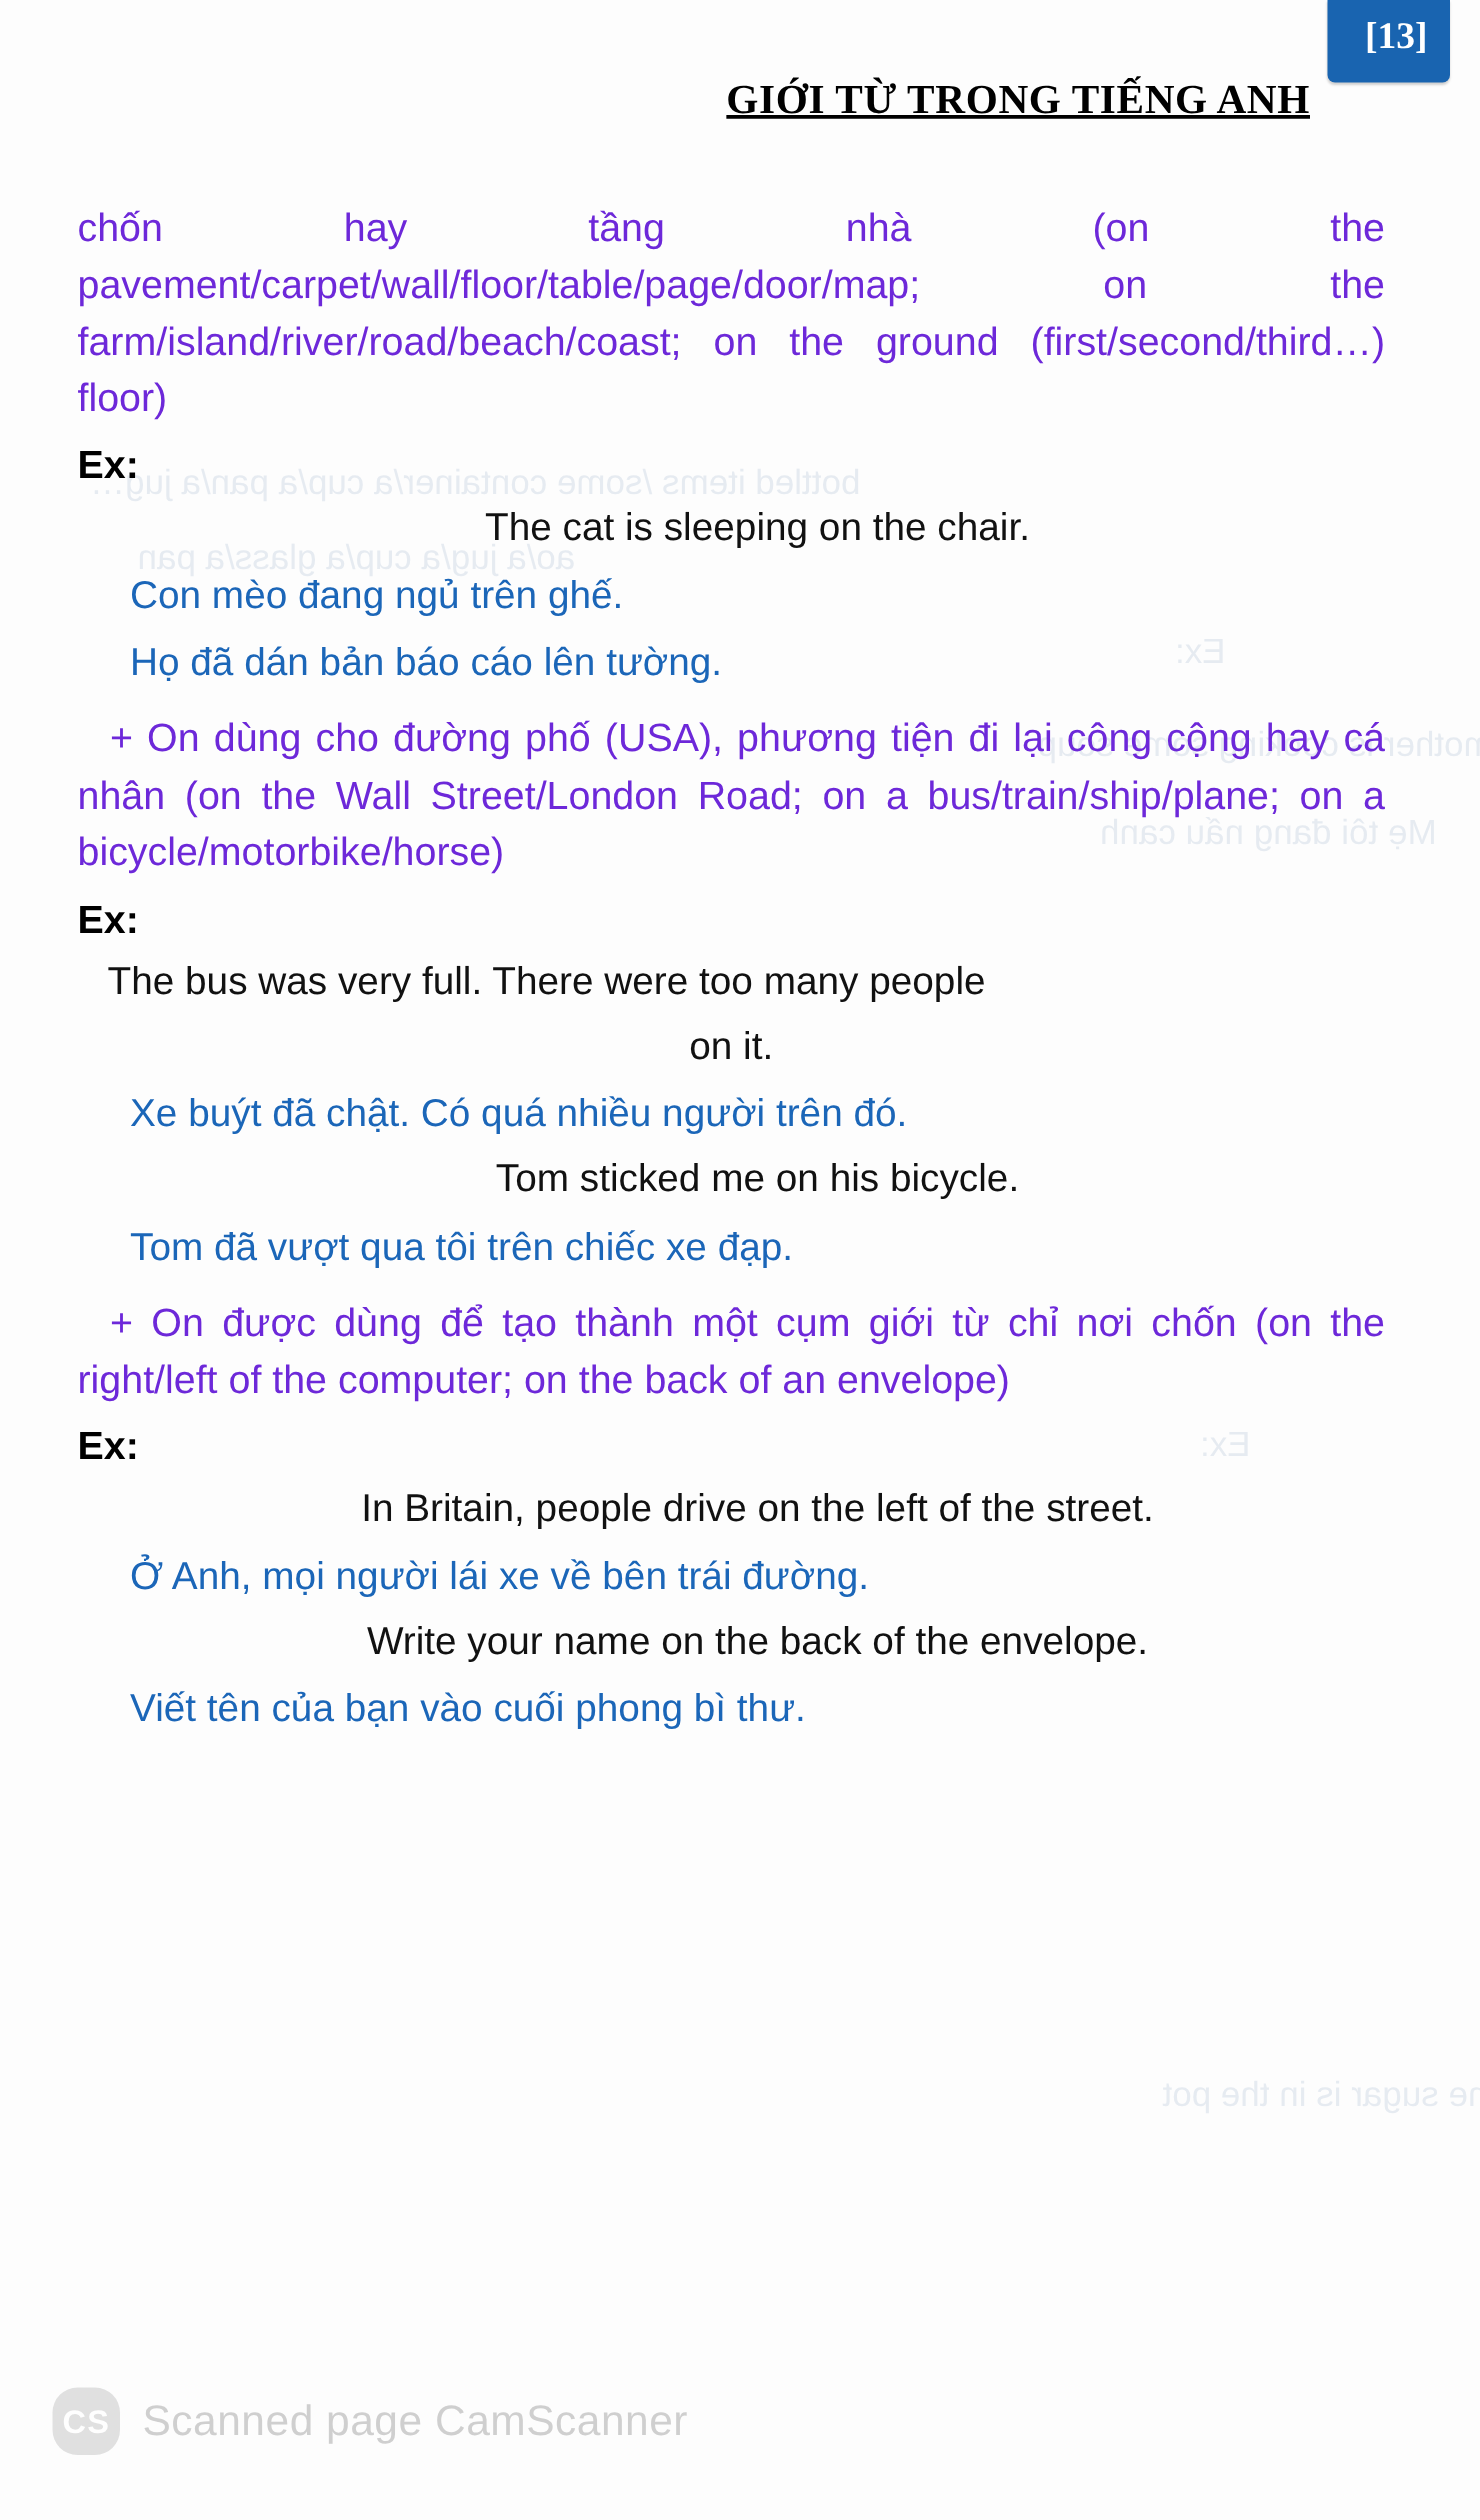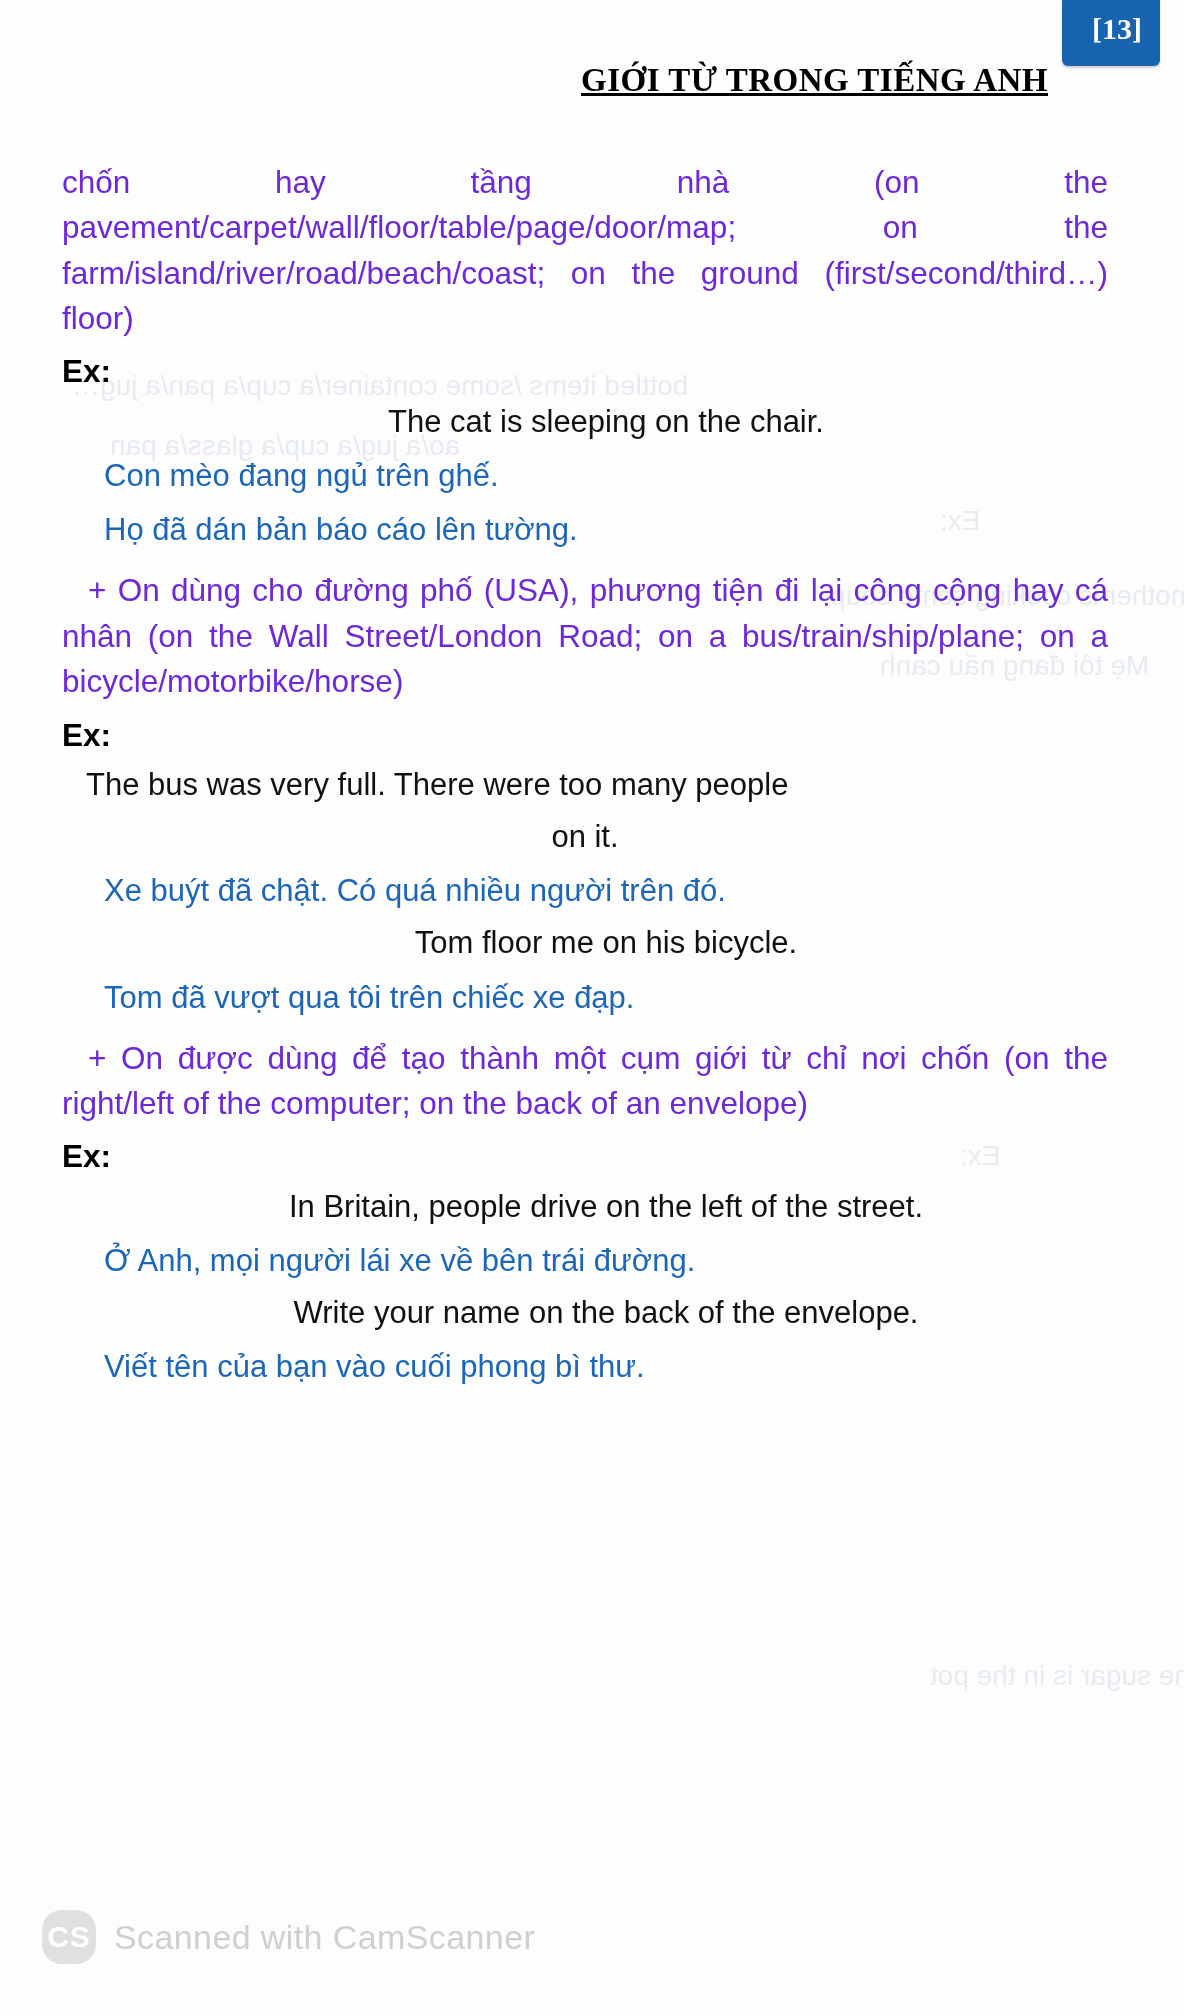--- a/index.html
+++ b/index.html
@@ -130,21 +130,21 @@
   }
   .cs-badge {
     width: 54px;
     height: 54px;
     border-radius: 20px;
     background: #cfcfcf;
     color: #ffffff;
     display: flex;
     align-items: center;
     justify-content: center;
-    font-size: 30px;
+    font-size: 26px;
     font-weight: bold;
     letter-spacing: 1px;
     font-family: "Liberation Sans", sans-serif;
   }
   .wm-text {
     font-size: 34px;
     color: #b4b4b4;
     font-family: "Liberation Sans", sans-serif;
     letter-spacing: 0.4px;
   }
@@ -182,37 +182,37 @@
     <div class="spacer-sm"></div>
 
     <p class="para indent">+ On dùng cho đường phố (USA), phương tiện đi lại công cộng hay cá nhân (on the Wall Street/London Road; on a bus/train/ship/plane; on a bicycle/motorbike/horse)</p>
 
     <div class="ex-label">Ex:</div>
 
     <div class="block">
       <div class="line-en justify">The bus was very full. There were too many people</div>
       <div class="line-en" style="margin-left:0;">on it.</div>
       <div class="line-vi">Xe buýt đã chật. Có quá nhiều người trên đó.</div>
-      <div class="line-en">Tom floor me on his bicycle.</div>
+      <div class="line-en">Tom sticked me on his bicycle.</div>
       <div class="line-vi">Tom đã vượt qua tôi trên chiếc xe đạp.</div>
     </div>
 
     <div class="spacer-sm"></div>
 
     <p class="para indent">+ On được dùng để tạo thành một cụm giới từ chỉ nơi chốn (on the right/left of the computer; on the back of an envelope)</p>
 
     <div class="ex-label">Ex:</div>
 
     <div class="block">
       <div class="line-en">In Britain, people drive on the left of the street.</div>
       <div class="line-vi">Ở Anh, mọi người lái xe về bên trái đường.</div>
       <div class="line-en">Write your name on the back of the envelope.</div>
       <div class="line-vi">Viết tên của bạn vào cuối phong bì thư.</div>
     </div>
 
   </div>
 
   <div class="watermark">
     <div class="cs-badge">CS</div>
-    <div class="wm-text">Scanned with CamScanner</div>
+    <div class="wm-text">Scanned page CamScanner</div>
   </div>
 
 </div>
 
 </body></html>

